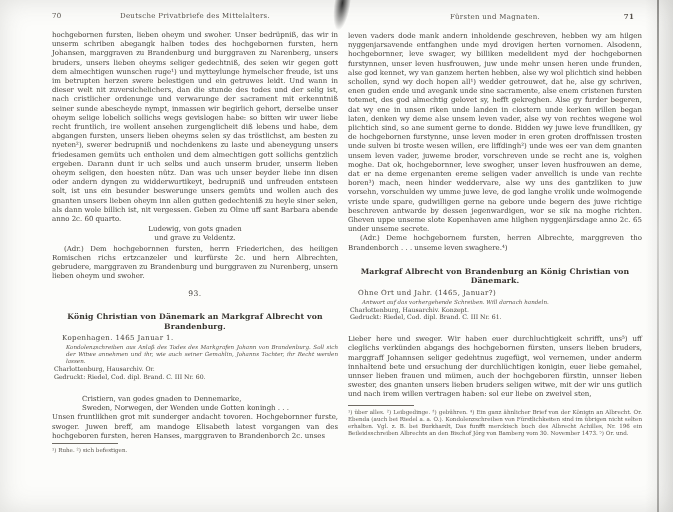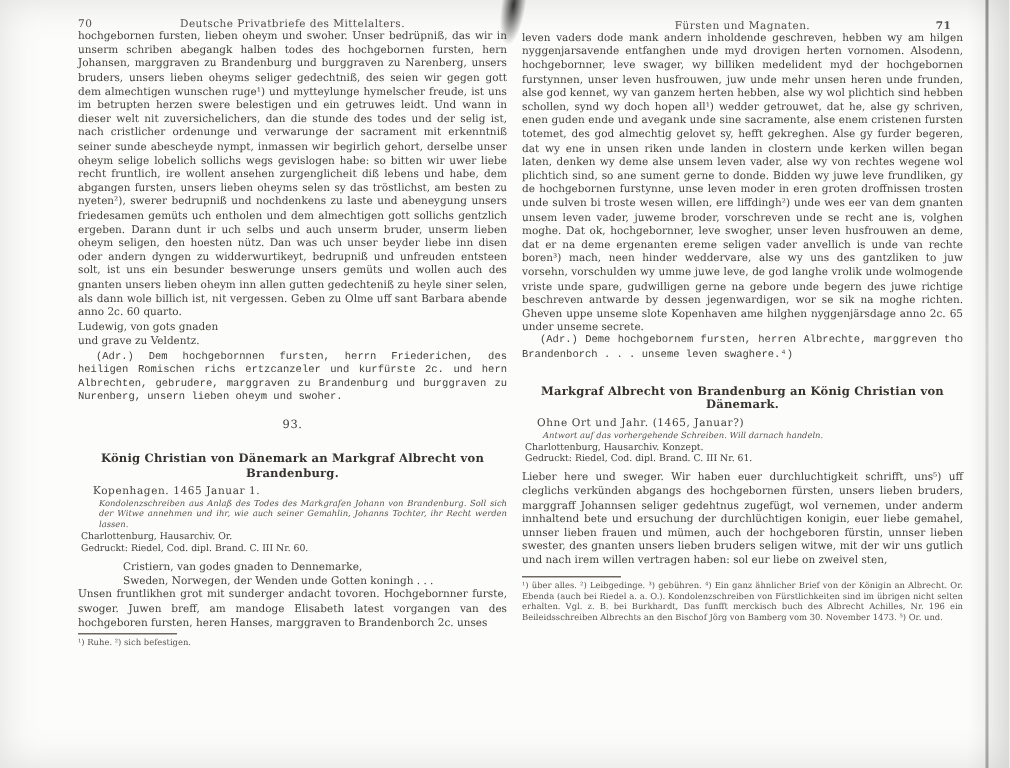--- a/index.html
+++ b/index.html
@@ -13,39 +13,39 @@
   .edge-band { position:absolute; left:645px; top:0; width:28px; height:512px;
               background: linear-gradient(to right, rgba(0,0,0,0), rgba(70,68,64,0.10)); }
   .edge-line { position:absolute; left:657px; top:0; width:2px; height:512px;
               background: linear-gradient(to bottom, rgba(70,68,64,0.55), rgba(70,68,64,0.18) 45%, rgba(70,68,64,0.42)); }
 
   .page { position:absolute; top:12px; }
   .page-left  { left:52px;  width:286px; }
   .page-right { left:348px; width:294px; }
 
   .running-head { display:flex; align-items:baseline; font-size:7px; letter-spacing:0.3px;
-                  color:#55504a; }
+                  color:#55504a; margin-bottom:11px; }
   .rh-num { width:26px; }
   .rh-num.right { text-align:center;font-weight:bold; }
   .rh-title { flex:1; text-align:center; }
 
   .body-text { font-size:7px; line-height:9.2px; text-align:justify; }
-  .sig-line  { text-align:left; font-size:7px; line-height:9.2px; }
+  .sig-line  { text-align:center; font-size:7px; line-height:9.2px; }
   .sig-block { margin:1px 0 1px; }
-  .addr      { font-size:7px; line-height:9.2px; text-align:justify; text-indent:12px;font-family:Liberation Mono, monospace; }
+  .addr      { font-size:7px; line-height:9.2px; text-align:justify; text-indent:12px; }
 
   .sec-num   { text-align:center; font-size:7.6px; margin-top:8px; letter-spacing:0.4px; }
   .sec-head  { text-align:center; font-weight:bold; font-size:7.7px; line-height:9.4px;
                margin-top:14px; letter-spacing:0.15px; color:#38342f; }
   .dateline  { font-size:7px; margin-top:3px; text-indent:10px; letter-spacing:0.4px; }
   .regest    { font-size:5.6px; line-height:6.9px; font-style:italic; text-align:justify;
                margin:2px 0 0 14px; color:#57524b; }
   .source    { font-size:6.2px; line-height:7.8px; margin-left:2px; }
   .salut-line{ font-size:7px; line-height:9.4px; margin-left:30px; }
-  .letter-open { margin-top:4px; }
+  .letter-open { margin-top:14px; }
 
   .footnote-rule { width:66px; height:0; border-top:1px solid #6e6962; margin:5px 0 3px; }
   .footnotes { font-size:5.6px; line-height:7px; text-align:justify; color:#57524b; }
   .fn-left { margin-top:2px; }
 </style>
 </head>
 <body>
 
 <div class="scan">
 

